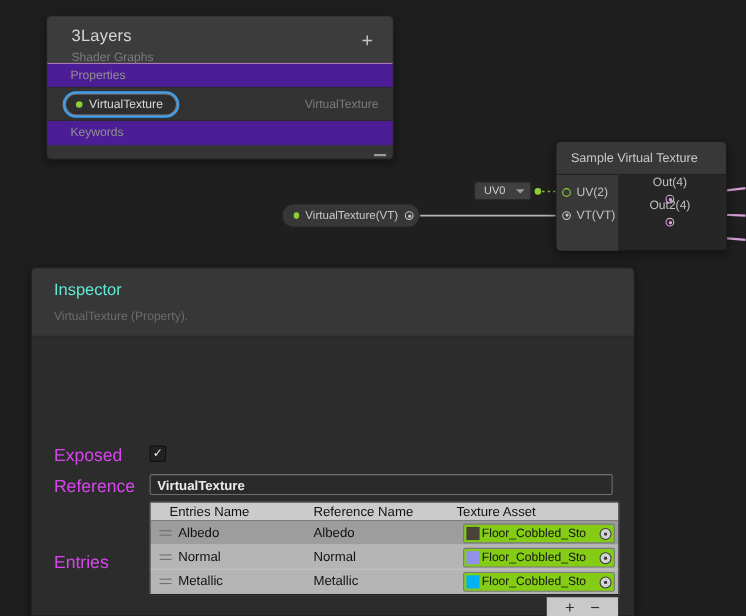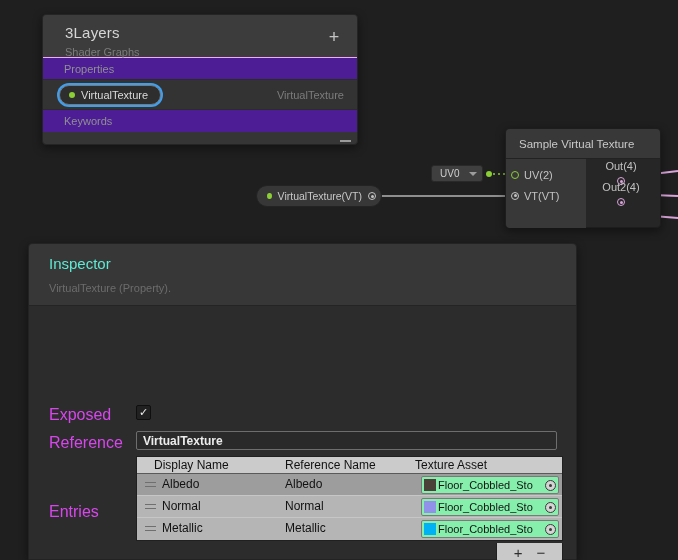--- a/index.html
+++ b/index.html
@@ -26,21 +26,21 @@
   .bb-proprow{position:relative;height:30px;background:#333333;border-bottom:1px solid #2b2b2b;display:flex;align-items:center;}
   .bb-pill{display:inline-flex;align-items:center;gap:6px;margin-left:16px;height:20px;padding:0 12px 0 9px;background:#2e2e2e;border:1px solid #7a7a7a;border-radius:11px;box-shadow:0 0 0 2px #3e9ef0;font-size:11px;color:#dadada;cursor:pointer;}
   .dot{width:6px;height:6px;border-radius:50%;background:#8cce36;}
   .bb-type{position:absolute;right:13px;font-size:11px;color:#7c7c7c;}
   .bb-resize{position:absolute;right:6px;bottom:2px;width:11px;height:2px;background:#9a9a9a;}
 
   
   #sample-node{left:505px;top:128px;width:156px;height:100px;background:#262626;border:1px solid #1d1d1d;border-radius:4px;z-index:2;}
   .node-title{height:30px;line-height:30px;background:#383838;border-bottom:1px solid #222;border-radius:4px 4px 0 0;padding-left:13px;font-size:11.5px;color:#c9c9c9;}
   .node-body{display:flex;height:69px;}
-  .node-in{width:80px;background:#383838;padding-top:5px;border-radius:0 0 0 4px;}
+  .node-in{width:56px;background:#383838;padding-top:5px;border-radius:0 0 0 4px;}
   .node-out{flex:1;padding-top:5px;}
   .slot{display:flex;align-items:center;height:21px;gap:5px;font-size:11px;color:#c2c2c2;}
   .slot.in{padding-left:5px;}
   .slot.out{justify-content:flex-end;padding-right:4px;flex-direction:column;}
   .port{width:8px;height:8px;border-radius:50%;display:inline-flex;align-items:center;justify-content:center;flex:0 0 auto;cursor:crosshair;}
   .port i{width:3px;height:3px;border-radius:50%;}
   .port.green{border:1.5px solid #8cce36;}
   .port.gray{border:1px solid #c3c3c3;}.port.gray i{background:#c3c3c3;}
   .port.pink{border:1px solid #d9a3d9;}.port.pink i{background:#d9a3d9;}
 
@@ -66,21 +66,21 @@
   .entries{position:absolute;left:107px;top:150px;width:427px;background:#b5b5b5;border:1px solid #202020;}
   .t-head{position:relative;height:17px;background:#cbcbcb;border-bottom:1px solid #5a5a5a;font-size:12px;color:#111;}
   .t-head span{position:absolute;top:1px;}
   .h-display{left:17px;}.h-ref{left:148px;}.h-tex{left:278px;}
   .t-row{position:relative;height:22px;background:#b5b5b5;border-bottom:1px solid #c6c6c6;font-size:12px;color:#111;cursor:pointer;}
   .t-row.selected{background:#9d9d9d;}
   .t-row:last-child{border-bottom:none;}
   .t-row .name{position:absolute;left:25px;top:3px;}
   .t-row .ref{position:absolute;left:148px;top:3px;}
   .drag-handle{position:absolute;left:8px;top:8px;width:11px;height:5px;border-top:1px solid #6f6f6f;border-bottom:1px solid #6f6f6f;cursor:grab;}
-  .tex-field{position:absolute;left:284px;top:2px;width:138px;height:18px;background:#86efac;border:1px solid #7a7a7a;border-radius:2px;display:flex;align-items:center;padding:0 2px;cursor:pointer;}
+  .tex-field{position:absolute;left:284px;top:2px;width:138px;height:18px;background:#84cc16;border:1px solid #7a7a7a;border-radius:2px;display:flex;align-items:center;padding:0 2px;cursor:pointer;}
   .swatch{width:12px;height:12px;flex:0 0 auto;}
   .tex-name{flex:1;font-size:11px;color:#141414;white-space:nowrap;overflow:hidden;margin-left:2px;}
   .obj-picker{flex:0 0 auto;width:11px;height:11px;border:1.5px solid #3a3a3a;border-radius:50%;display:flex;align-items:center;justify-content:center;background:#d4d4d4;cursor:pointer;}
   .obj-picker i{width:3px;height:3px;border-radius:50%;background:#3a3a3a;}
   .list-footer{position:absolute;left:467px;top:237px;width:67px;height:19px;background:#c9c9c9;border:1px solid #202020;border-top:none;border-radius:0 0 3px 3px;display:flex;align-items:center;justify-content:center;gap:14px;}
   .list-footer span{font-size:15px;line-height:15px;color:#2e2e2e;cursor:pointer;}
 </style>
 </head>
 <body>
 
@@ -170,21 +170,21 @@
         <span>✓</span>
       </div>
 
       <div class="flabel" style="top:128px;">Reference</div>
       <input class="textfield" type="text" value="VirtualTexture" style="">
 
       <div class="flabel" style="top:197px;">Entries</div>
 
       <div class="entries">
         <div class="t-head">
-          <span class="h-display">Display Name</span>
+          <span class="h-display">Entries Name</span>
           <span class="h-ref">Reference Name</span>
           <span class="h-tex">Texture Asset</span>
         </div>
 
         <div class="t-row selected">
           <span class="drag-handle"></span>
           <span class="name">Albedo</span>
           <span class="ref">Albedo</span>
           <span class="tex-field">
             <span class="swatch" style="background-color: rgb(74, 66, 56);"></span>

